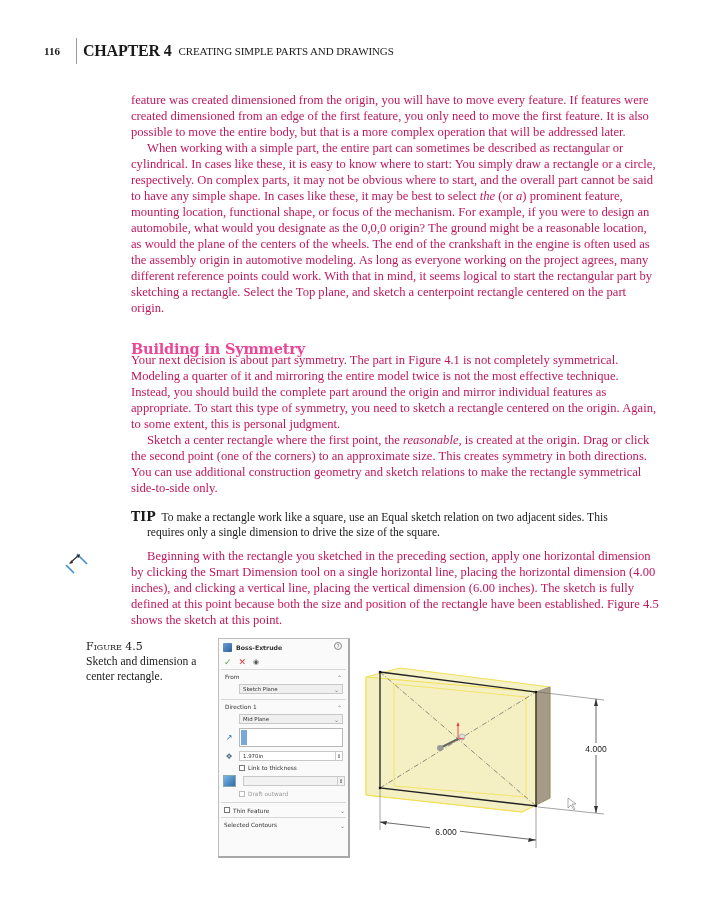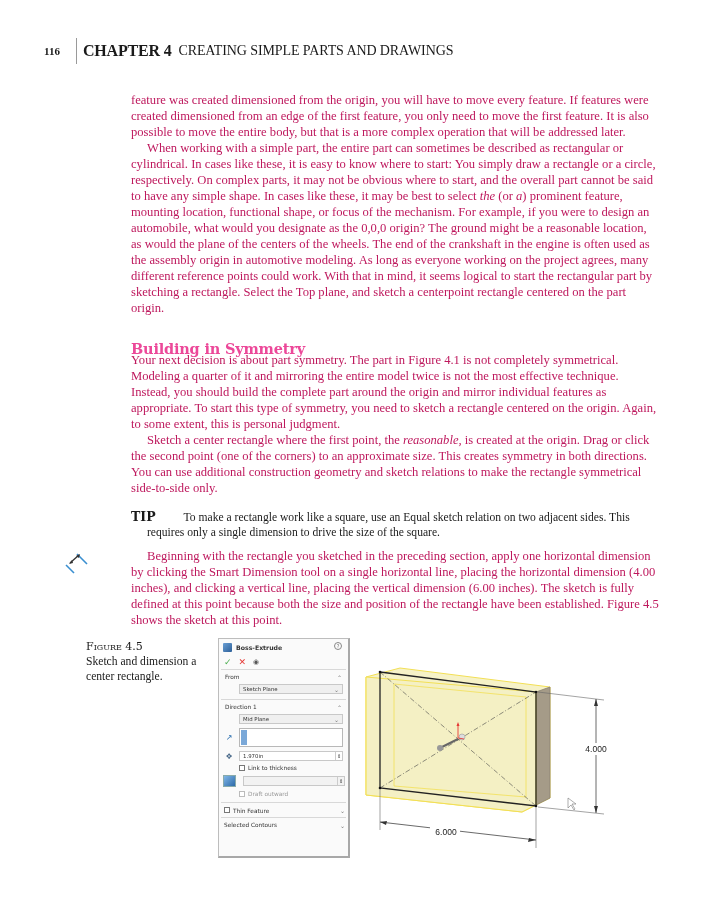--- a/index.html
+++ b/index.html
@@ -3,31 +3,31 @@
 <meta charset="utf-8">
 <style>
   * { box-sizing: border-box; margin: 0; padding: 0; }
   html, body { width: 717px; height: 900px; background: #ffffff; overflow: hidden; }
   body { position: relative; font-family: "DejaVu Serif", "Liberation Serif", serif; color: #1a1a1a; }
 
   .running-head { position: absolute; top: 38px; left: 44px; height: 26px; display: flex; align-items: center; justify-content: center; }
   .page-num { font-family: "Liberation Serif", serif; font-weight: bold; font-size: 11px; width: 32px; }
   .rh-rule { width: 1px; height: 26px; background: #9a9a9a; margin-right: 6px; }
   .chap-label { font-family: "Liberation Serif", serif; font-weight: bold; font-size: 16px; margin-right: 7px; letter-spacing: -0.2px; }
-  .chap-title { font-family: "Liberation Serif", serif; font-size: 14px; letter-spacing: -0.1px; }
+  .chap-title { font-family: "Liberation Serif", serif; font-size: 11px; letter-spacing: -0.1px; }
 
   .body-text { position: absolute; left: 131px; width: 528px; font-family: "Liberation Serif", serif; font-size: 12.6px; line-height: 16px; color: #be185d; text-align: left; }
   .body-text p { margin: 0; }
   .indent { text-indent: 16px; }
 
   #para1 { top: 92px; }
   #section-heading { position: absolute; left: 131px; top: 340px; font-family: "DejaVu Serif", serif; font-weight: bold; font-size: 14.5px; letter-spacing: -0.2px; color: #ec4899; }
   #para3 { top: 352px; }
   #tip { position: absolute; left: 131px; top: 509px; width: 530px; font-family: "Liberation Serif", serif; font-size: 11.6px; line-height: 15px; }
-  #tip .tip-label { font-family: "DejaVu Serif", serif; font-weight: bold; font-size: 12.5px; margin-right: 28px; }
+  #tip .tip-label { font-family: "DejaVu Serif", serif; font-weight: bold; font-size: 12.5px; margin-right: 6px; }
   #tip .tip-cont { padding-left: 16px; }
   #para5 { top: 548px; left: 131px; }
 
   .margin-icon { position: absolute; left: 62px; top: 551px; width: 30px; height: 26px; }
 
   .fig-caption { position: absolute; left: 86px; top: 639px; width: 125px; font-family: "Liberation Serif", serif; font-size: 11.6px; line-height: 15px; }
   .fig-caption .fig-num { font-family: "DejaVu Serif", serif; font-weight: normal; font-size: 11px; font-variant: small-caps; display: block; }
 
   
   .pm { position: absolute; left: 218px; top: 638px; width: 132px; height: 220px; border: 1px solid #bdbdbd; border-right: 2px solid #a8a8a8; border-bottom: 2px solid #a8a8a8; background: #fafafa; font-family: "DejaVu Sans", sans-serif; font-size: 5.8px; color: #333; }

